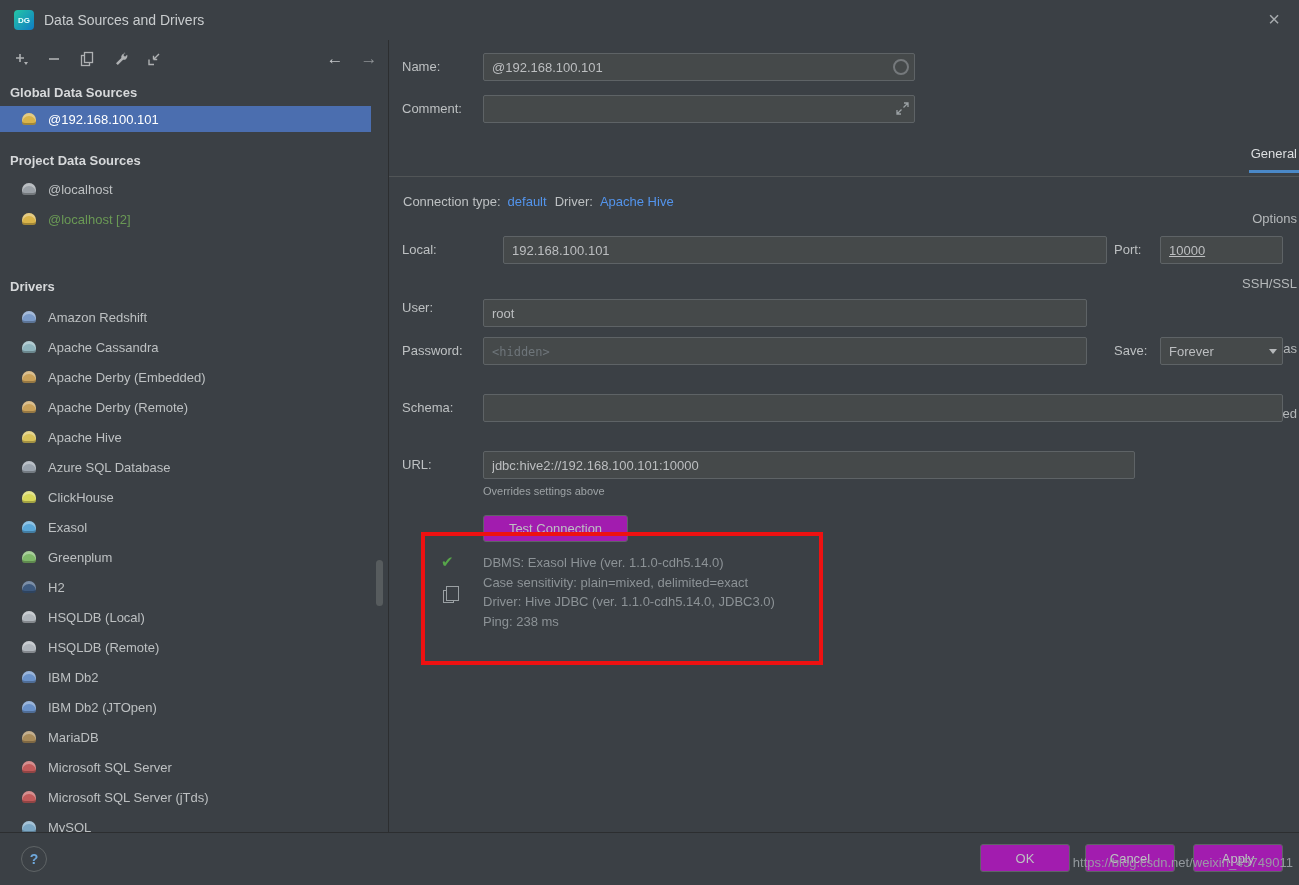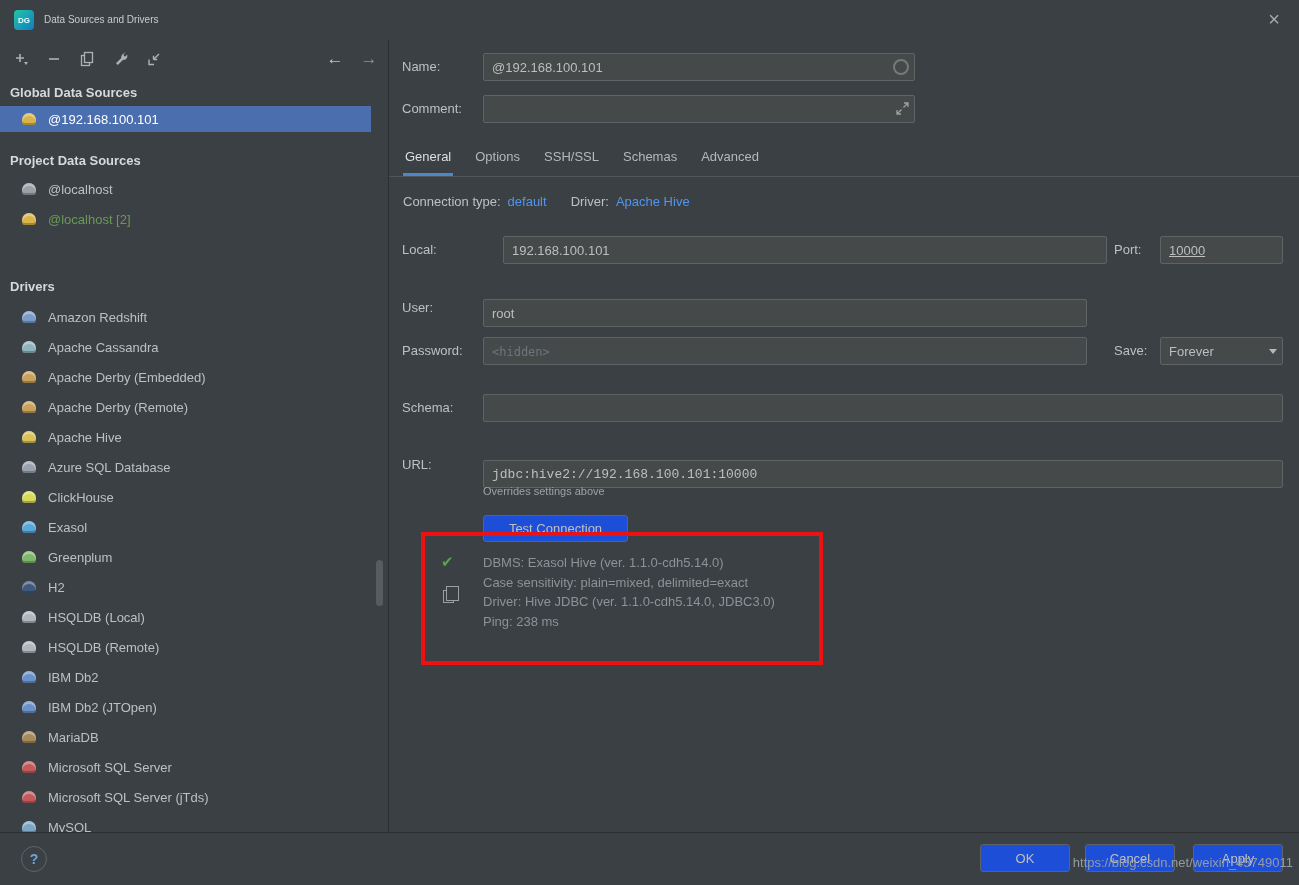--- a/index.html
+++ b/index.html
@@ -5,21 +5,21 @@
 *{margin:0;padding:0;box-sizing:border-box;}
 html,body{background:#202124;}
 body{font-family:"Liberation Sans",sans-serif;}
 .window{position:relative;width:1299px;height:885px;background:#3b4045;overflow:hidden;color:#bbbbbb;font-size:13px;}
 
 
 .titlebar{position:absolute;left:0;top:0;right:0;height:40px;}
 .app-icon{position:absolute;left:14px;top:10px;width:20px;height:20px;border-radius:4px;
   background:linear-gradient(135deg,#24c6a6 0%,#0f7cc4 100%);color:#eaffff;font-size:8px;font-weight:bold;
   display:flex;align-items:center;justify-content:center;}
-.title{position:absolute;left:44px;top:0;height:40px;line-height:40px;color:#c9ccce;font-size:10px;}
+.title{position:absolute;left:44px;top:0;height:40px;line-height:40px;color:#c9ccce;font-size:14px;}
 .close-btn{position:absolute;right:10px;top:4px;width:30px;height:30px;line-height:30px;text-align:center;
   color:#a7abae;font-size:20px;cursor:pointer;}
 
 
 .body{position:absolute;top:40px;left:0;right:0;height:792px;}
 .sidebar{position:absolute;left:0;top:0;width:389px;height:792px;border-right:1px solid #2c2e30;overflow:hidden;}
 .main{position:absolute;left:389px;top:0;right:0;height:792px;}
 .footerbar{position:absolute;left:0;bottom:0;right:0;height:53px;border-top:1px solid #2c2e30;background:#3b4045;}
 
 
@@ -36,29 +36,29 @@
   box-shadow:inset 0 3px 0 rgba(255,255,255,.32), inset 0 -2px 0 rgba(0,0,0,.25);}
 .sb-scroll{position:absolute;right:5px;top:520px;width:7px;height:46px;background:#5d6163;border-radius:4px;opacity:.85;cursor:pointer;}
 
 
 .flabel{position:absolute;height:28px;line-height:28px;color:#bdc0c2;}
 .field{position:absolute;background:#45494a;border:1px solid #5e6366;border-radius:2px;color:#bcbec0;
   font:13px "Liberation Sans",sans-serif;padding:0 8px;height:28px;outline:none;}
 .pw::placeholder{color:#6e757a;font-family:"DejaVu Sans Mono",monospace;font-size:12px;}
 .spinner{position:absolute;width:16px;height:16px;border-radius:50%;border:2px solid #75797c;}
 .expander{position:absolute;cursor:pointer;}
-.tabs{position:absolute;left:0;top:100px;right:0;height:36px;display:flex;gap:20px;padding-left:14px;align-items:flex-end;}
+.tabs{position:absolute;left:0;top:100px;right:0;height:36px;display:flex;gap:32px;padding-left:14px;align-items:flex-end;flex-direction:column;}
 .tab{padding:6px 2px 9px 2px;color:#b5b8ba;border-bottom:3px solid transparent;cursor:pointer;}
 .tab.active{color:#dddfe1;border-bottom-color:#4A88C7;}
 .tabline{position:absolute;left:0;right:0;top:136px;height:1px;background:#515557;}
 .connrow{position:absolute;left:14px;top:152px;height:18px;display:flex;align-items:center;white-space:nowrap;}
 .connrow .lbl{color:#bdc0c2;}
 .link{color:#5394ec;cursor:pointer;}
 .note{position:absolute;left:94px;top:445px;font-size:11px;color:#9da2a5;}
-.btn{background:#1d4ed8;border:1px solid #5e6366;border-radius:3px;color:#bdc0c2;font:13px "Liberation Sans",sans-serif;cursor:pointer;}
+.btn{background:#a21caf;border:1px solid #5e6366;border-radius:3px;color:#bdc0c2;font:13px "Liberation Sans",sans-serif;cursor:pointer;}
 .test-btn{position:absolute;left:94px;top:475px;width:145px;height:27px;}
 .combo{position:absolute;background:#45494a;border:1px solid #5e6366;border-radius:2px;height:28px;display:flex;align-items:center;cursor:pointer;}
 .combo .val{flex:1;padding-left:8px;color:#bcbec0;}
 .combo .arrow{width:18px;display:flex;align-items:center;justify-content:center;}
 .combo .arrow::after{content:"";border-left:4px solid transparent;border-right:4px solid transparent;border-top:5px solid #b5b8ba;}
 
 
 .check-icon{position:absolute;left:52px;top:514px;color:#57a64a;font-size:15px;line-height:16px;}
 .copy-icon{position:absolute;left:54px;top:550px;width:11px;height:13px;border:1px solid #9aa0a3;cursor:pointer;}
 .copy-icon::before{content:"";position:absolute;left:2px;top:-5px;width:11px;height:13px;border:1px solid #9aa0a3;background:#3b4045;}
@@ -250,21 +250,21 @@
           <div class="tab"><span>Options</span></div>
           <div class="tab"><span>SSH/SSL</span></div>
           <div class="tab"><span>Schemas</span></div>
           <div class="tab"><span>Advanced</span></div>
         </div>
       <div class="tabline"></div>
 
       <div class="connrow">
         <span class="lbl">Connection type:</span>
         <span class="link" style="margin-left:7px">default</span>
-        <span class="lbl" style="margin-left:24px">Driver:</span>
+        <span class="lbl" style="margin-left:8px">Driver:</span>
         <span class="link" style="margin-left:7px">Apache Hive</span>
       </div>
 
       <div class="flabel" style="left:13px;top:196px">Local:</div>
       <input class="field" style="left: 94px; top: 196px; width: 604px; margin-left: 20px;" value="192.168.100.101">
       <div class="flabel" style="left:725px;top:196px">Port:</div>
       <input class="field" style="left: 771px; top: 196px; width: 123px; text-decoration: underline;" value="10000">
 
       <div class="flabel" style="left:13px;top:254px">User:</div>
       <input class="field" style="left: 94px; top: 259px; width: 604px;" value="root">
@@ -274,21 +274,21 @@
       <div class="flabel" style="left:725px;top:297px">Save:</div>
       <div class="combo" style="left:771px;top:297px;width:123px">
         <span class="val">Forever</span>
         <span class="arrow"></span>
       </div>
 
       <div class="flabel" style="left:13px;top:354px">Schema:</div>
       <input class="field" style="left: 94px; top: 354px; width: 800px;" value="">
 
       <div class="flabel" style="left:13px;top:411px">URL:</div>
-      <input class="field" style="left: 94px; top: 420px; width: 800px; font-family: Liberation Mono, monospace;" value="jdbc:hive2://192.168.100.101:10000">
+      <input class="field" style="left: 94px; top: 411px; width: 652px;" value="jdbc:hive2://192.168.100.101:10000">
       <div class="note">Overrides settings above</div>
 
       <button class="btn test-btn">Test Connection</button>
 
       <div class="check-icon">✔</div>
       <div class="copy-icon"></div>
       <div class="result-text">
 
       <div class="result-line">DBMS: Exasol Hive (ver. 1.1.0-cdh5.14.0)</div>
           <div class="result-line">Case sensitivity: plain=mixed, delimited=exact</div>

